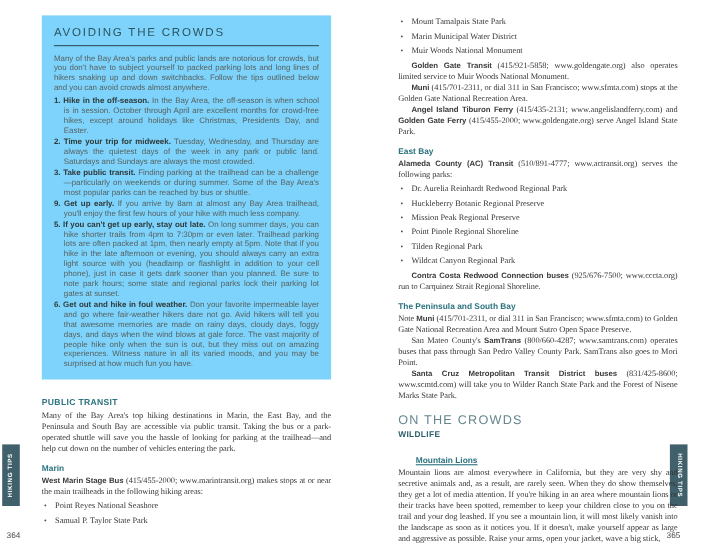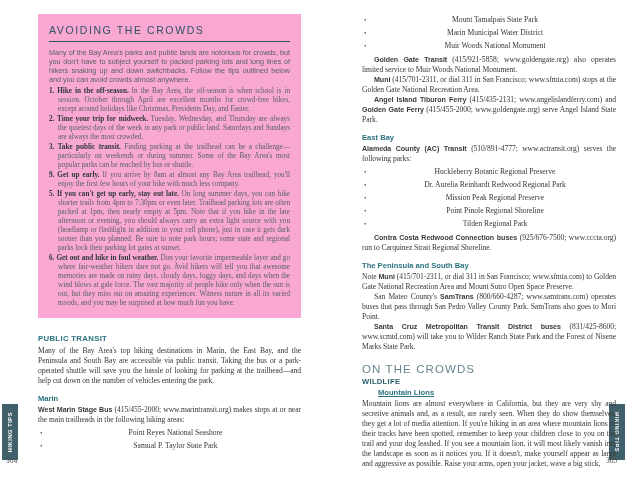--- a/index.html
+++ b/index.html
@@ -7,79 +7,79 @@
     position:relative;width:640px;height:498px;background:#ffffff;
     overflow:hidden;font-family:"Liberation Serif",serif;color:#363636;
   }
   
   .page{position:absolute;top:14px;}
   .left-page{left:38px;width:263px;}
   .right-page{left:362px;top:16px;width:254px;}
 
   
   .crowds-box{
-    background:#f9a8d4;padding:8px 11px 9px 11px;
+    background:#7dd3fc;padding:8px 11px 9px 11px;
     font-family:"Liberation Sans",sans-serif;color:#57625f;
     box-sizing:border-box;
   }
   .box-title{
     margin:0 0 6px 0;padding:2px 0 5px 0;
     font-size:10.5px;font-weight:normal;letter-spacing:1.6px;
     color:#2d535b;border-bottom:1.5px solid #2d535b;
   }
   .box-intro{margin:0 0 3px 0;font-size:7.2px;line-height:9px;text-align:justify;}
   .tip{margin:1px 0 1px 0;padding-left:9px;text-indent:-9px;
-       font-size:7.2px;line-height:9px;text-align:justify;font-family:Liberation Serif, serif;}
+       font-size:7.2px;line-height:9px;text-align:justify;}
   .tip b{color:#2e3938;}
 
   
   .body{margin:0;font-size:7.6px;line-height:10px;text-align:justify;letter-spacing:-0.05px;}
   .body b{font-family:"Liberation Sans",sans-serif;font-size:7.1px;color:#3a3a3a;}
   .indent{text-indent:12px;}
   .sec-head{
     margin:16px 0 3px 0;font-family:"Liberation Sans",sans-serif;
     font-size:7.8px;font-weight:bold;color:#2c7380;letter-spacing:0.3px;
   }
   .sub-head{
     margin:8px 0 2px 0;font-family:"Liberation Sans",sans-serif;
     font-size:7.6px;font-weight:bold;color:#2c7380;
   }
   .trail-head{
     margin:11px 0 2px 0;font-family:"Liberation Sans",sans-serif;
     font-size:11.5px;font-weight:normal;color:#66868d;letter-spacing:1.1px;
   }
   .wild-head{
-    margin:0 0 2px 0;font-family:"Liberation Sans",sans-serif;
+    margin:0 0 15px 0;font-family:"Liberation Sans",sans-serif;
     font-size:7.6px;font-weight:bold;color:#2c5f6b;letter-spacing:0.3px;
   }
   .ml-head{margin:0 0 2px 16px;text-decoration:underline;}
 
   
-  .bullets{list-style:none;margin:4px 0 4px 0;padding:0 0 0 2px;text-align:center;}
+  .bullets{list-style:none;margin:4px 0 4px 0;padding:0 0 0 2px;}
   .bullets li{
     position:relative;padding-left:10px;margin:0 0 4.5px 0;
     font-size:7.6px;line-height:8.5px;
   }
   .bullets li::before{content:"\2022";position:absolute;left:0;top:-0.5px;color:#4a4a4a;font-size:7px;}
 
   
   .edge-tab{
     position:absolute;width:16px;height:56px;background:#40616b;
     display:flex;align-items:center;justify-content:center;
   }
   .edge-tab.left{left:2px;top:404px;}
   .edge-tab.right{left:609px;top:404px;}
   .tab-text{
     font-family:"Liberation Sans",sans-serif;font-weight:bold;
     font-size:5.6px;letter-spacing:0.6px;color:#ffffff;white-space:nowrap;
     writing-mode:vertical-rl;
   }
   .edge-tab.left .tab-text{transform:rotate(180deg);}
   .page-num{
-    position:absolute;top:456px;font-family:Liberation Serif, serif;
+    position:absolute;top:482px;font-family:Liberation Sans, sans-serif;
     font-size:7.5px;color:#4d4d4d;
   }
   .page-num.left{left:6px;}
   .page-num.right{left:606px;}
 </style>
 </head>
 <body>
 
 <div class="spread">
 
@@ -125,25 +125,26 @@
       <li>Muir Woods National Monument</li>
     </ul>
 
     <p class="body indent"><b>Golden Gate Transit</b><span> (415/921-5858; www.goldengate.org) also operates limited service to Muir Woods National Monument.</span></p>
     <p class="body indent"><b>Muni</b><span> (415/701-2311, or dial 311 in San Francisco; www.sfmta.com) stops at the Golden Gate National Recreation Area.</span></p>
     <p class="body indent"><b>Angel Island Tiburon Ferry</b><span> (415/435-2131; www.angelislandferry.com) and </span><b>Golden Gate Ferry</b><span> (415/455-2000; www.goldengate.org) serve Angel Island State Park.</span></p>
 
     <h4 class="sub-head">East Bay</h4>
     <p class="body"><b>Alameda County (AC) Transit</b><span> (510/891-4777; www.actransit.org) serves the following parks:</span></p>
     <ul class="bullets">
+      <li>Dr. Aurelia Reinhardt Redwood Regional Park</li>
       <li>Huckleberry Botanic Regional Preserve</li>
-      <li>Dr. Aurelia Reinhardt Redwood Regional Park</li>
       <li>Mission Peak Regional Preserve</li>
       <li>Point Pinole Regional Shoreline</li>
       <li>Tilden Regional Park</li>
+      <li>Wildcat Canyon Regional Park</li>
     </ul>
     <p class="body indent"><b>Contra Costa Redwood Connection buses</b><span> (925/676-7500; www.cccta.org) run to Carquinez Strait Regional Shoreline.</span></p>
 
     <h4 class="sub-head">The Peninsula and South Bay</h4>
     <p class="body"><span>Note </span><b>Muni</b><span> (415/701-2311, or dial 311 in San Francisco; www.sfmta.com) to Golden Gate National Recreation Area and Mount Sutro Open Space Preserve.</span></p>
     <p class="body indent"><span>San Mateo County's </span><b>SamTrans</b><span> (800/660-4287; www.samtrans.com) operates buses that pass through San Pedro Valley County Park. SamTrans also goes to Mori Point.</span></p>
     <p class="body indent"><b>Santa Cruz Metropolitan Transit District buses</b><span> (831/425-8600; www.scmtd.com) will take you to Wilder Ranch State Park and the Forest of Nisene Marks State Park.</span></p>
 
     <h2 class="trail-head">ON THE CROWDS</h2>
     <h3 class="wild-head">WILDLIFE</h3>

